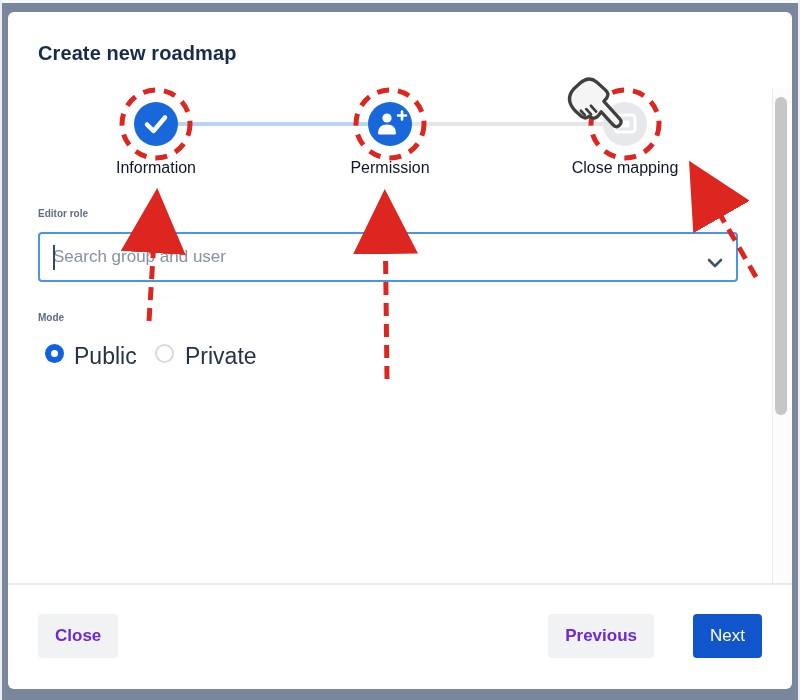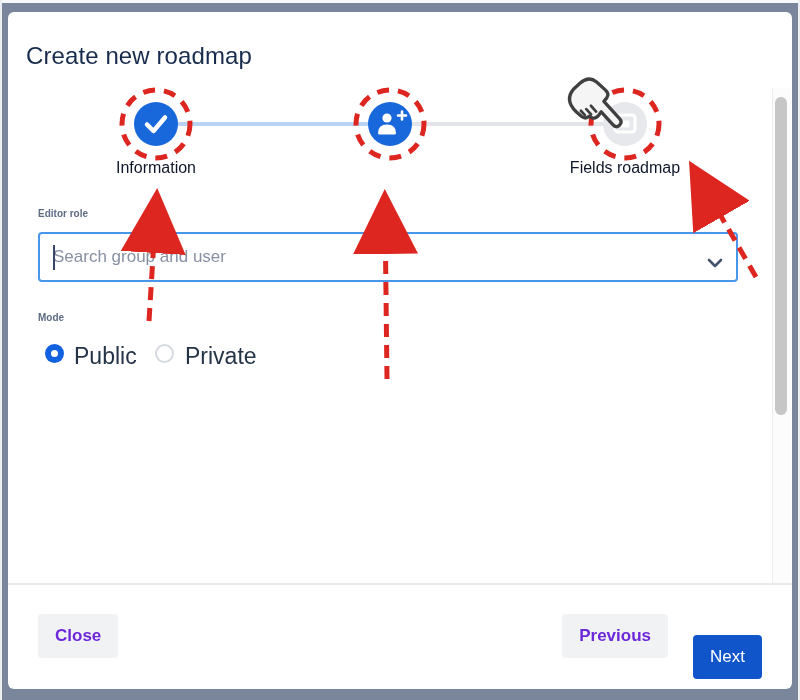--- a/index.html
+++ b/index.html
@@ -12,22 +12,22 @@
   .edge-top{position:absolute;left:0;top:0;width:800px;height:3px;background:#f8f9fb;z-index:9;}
   .edge-left{position:absolute;left:0;top:0;width:2px;height:700px;background:#eceef2;z-index:9;}
   .edge-right{position:absolute;right:0;top:0;width:2px;height:700px;background:#eceef2;z-index:9;}
 
   .modal{
     position:absolute;left:8px;top:12px;width:784px;height:677px;
     background:#ffffff;border-radius:6px;z-index:1;
   }
 
   .title{
-    position:absolute;left:18px;top:30px;
-    font-size:24px;font-weight:400;color:var(--text-dark,#172B4D);
+    position:absolute;left:30px;top:30px;
+    font-size:20px;font-weight:700;color:var(--text-dark,#172B4D);
     letter-spacing:.1px;
   }
 
   
   .connector{position:absolute;top:110px;height:4px;border-radius:2px;}
   .connector.c1{left:148px;width:234px;background:#B9D3F4;}
   .connector.c2{left:382px;width:235px;background:#E3E5E9;}
   .step-circle{
     position:absolute;top:90px;width:44px;height:44px;border-radius:50%;
     display:flex;align-items:center;justify-content:center;
@@ -65,23 +65,23 @@
   .scroll-thumb{position:absolute;left:767px;top:85px;width:12px;height:318px;border-radius:6px;background:#C6C6C6;}
 
   
   .divider{position:absolute;left:0;top:571px;width:784px;height:2px;background:#E9EAEE;}
   .btn{
     position:absolute;top:602px;height:44px;border:none;border-radius:4px;
     font-size:17px;font-family:"Liberation Sans",sans-serif;cursor:pointer;
     padding:0 17px;line-height:44px;
   }
   .btn.subtle{background:#F1F2F4;color:#6d28d9;font-weight:bold;}
-  .btn.primary{background:var(--primary-button,#1155CB);color:#fff;margin-top:21px;}
+  .btn.primary{background:var(--primary-button,#1155CB);color:#fff;}
   #close-btn{left:30px;}
-  #prev-btn{right:124px;}
+  #prev-btn{right:138px;}
   #next-btn{right:30px;}
 
   
   .overlay{position:absolute;inset:0;z-index:6;pointer-events:none;}
   .ann-circle{fill:none;stroke:var(--annotation-red,#DD261F);stroke-width:5;stroke-dasharray:12 9;}
   .ann-arrow{fill:none;stroke:var(--annotation-red,#DD261F);stroke-width:5;stroke-dasharray:13 8;}
   .ann-head{fill:var(--annotation-red,#DD261F);}
   .hand-body{fill:#F4F5F4;stroke:#3F3F3F;stroke-width:5.5;stroke-linejoin:round;}
   .hand-knuckle{fill:none;stroke:#3F3F3F;stroke-width:4.5;stroke-linecap:round;}
   .icon-white-stroke{fill:none;stroke:#fff;}
@@ -113,21 +113,22 @@
     </svg>
   </div>
   <div class="step-circle upcoming" style="left:595px;">
     <svg width="44" height="44" viewBox="0 0 44 44">
       <rect x="12" y="13" width="20" height="17" rx="3" class="icon-white-stroke" stroke-width="3"></rect>
       <rect x="17.5" y="18.5" width="9" height="7" rx="1" fill="#fff"></rect>
     </svg>
   </div>
 
   <div class="step-label" style="left:58px;">Information</div>
-  <div class="step-label" style="left:527px;">Fields roadmap</div>
+  <div class="step-label" style="left:292px;">Permission</div>
+  <div class="step-label" style="left:527px;">Close mapping</div>
 
   <div class="field-label" style="top:196px;">Editor role</div>
   <input class="search-box" type="text" value="" placeholder="Search group and user" style="">
   <div class="caret"></div>
   <svg class="chevron" width="18" height="12" viewBox="0 0 18 12">
     <polyline points="3,3 9,9 15,3" fill="none" stroke="#44546F" stroke-width="2.6" stroke-linecap="round" stroke-linejoin="round"></polyline>
   </svg>
 
   <div class="field-label" style="top:300px;">Mode</div>
   <div class="radio on" style="left:37px;"></div>

